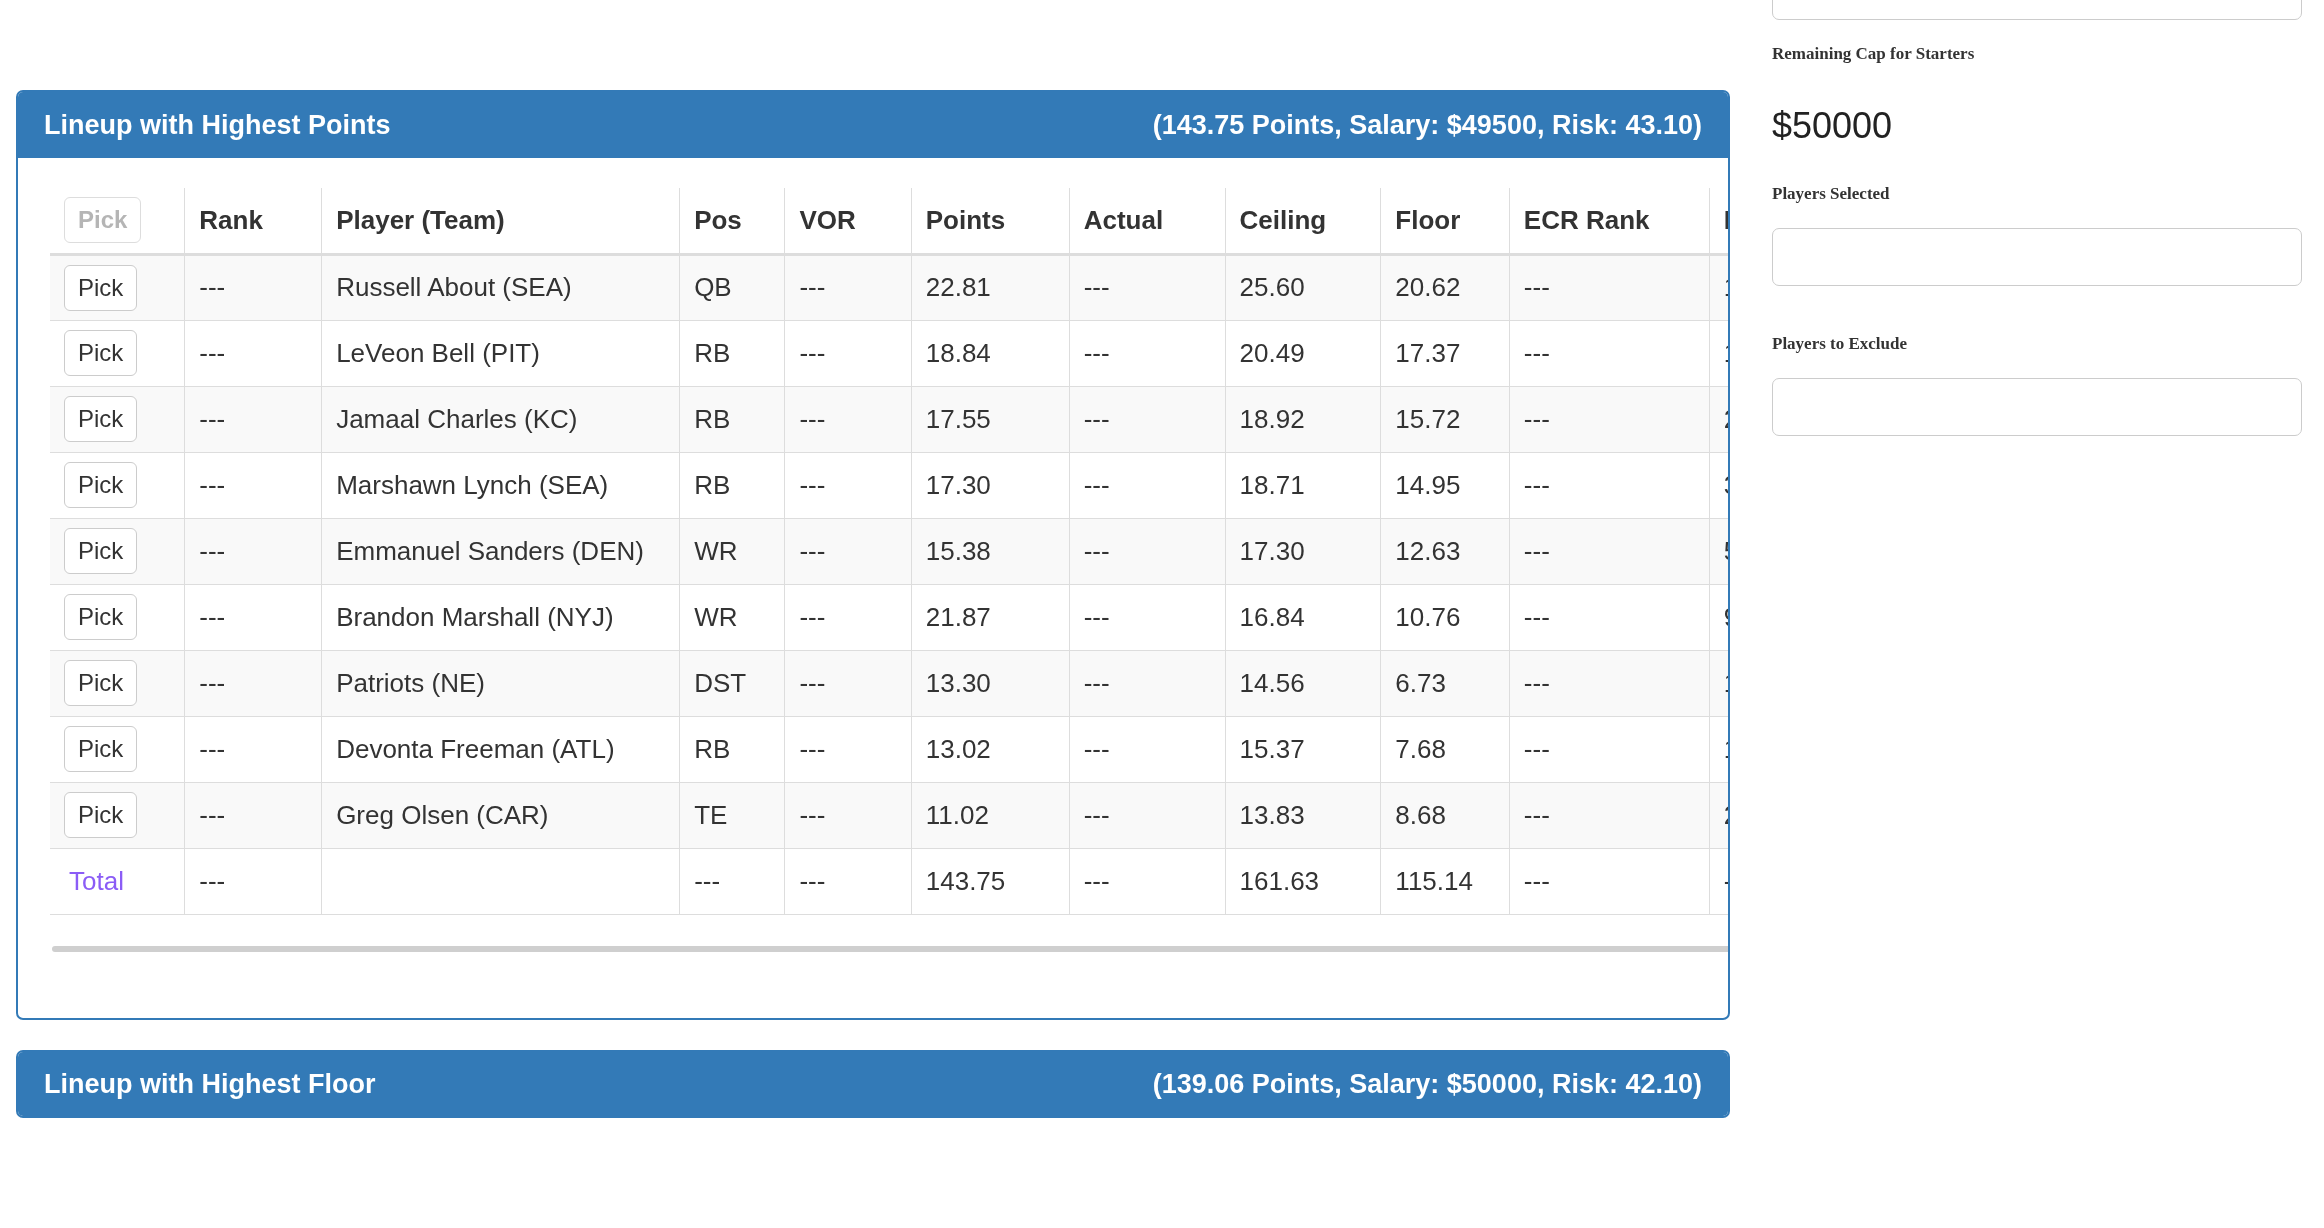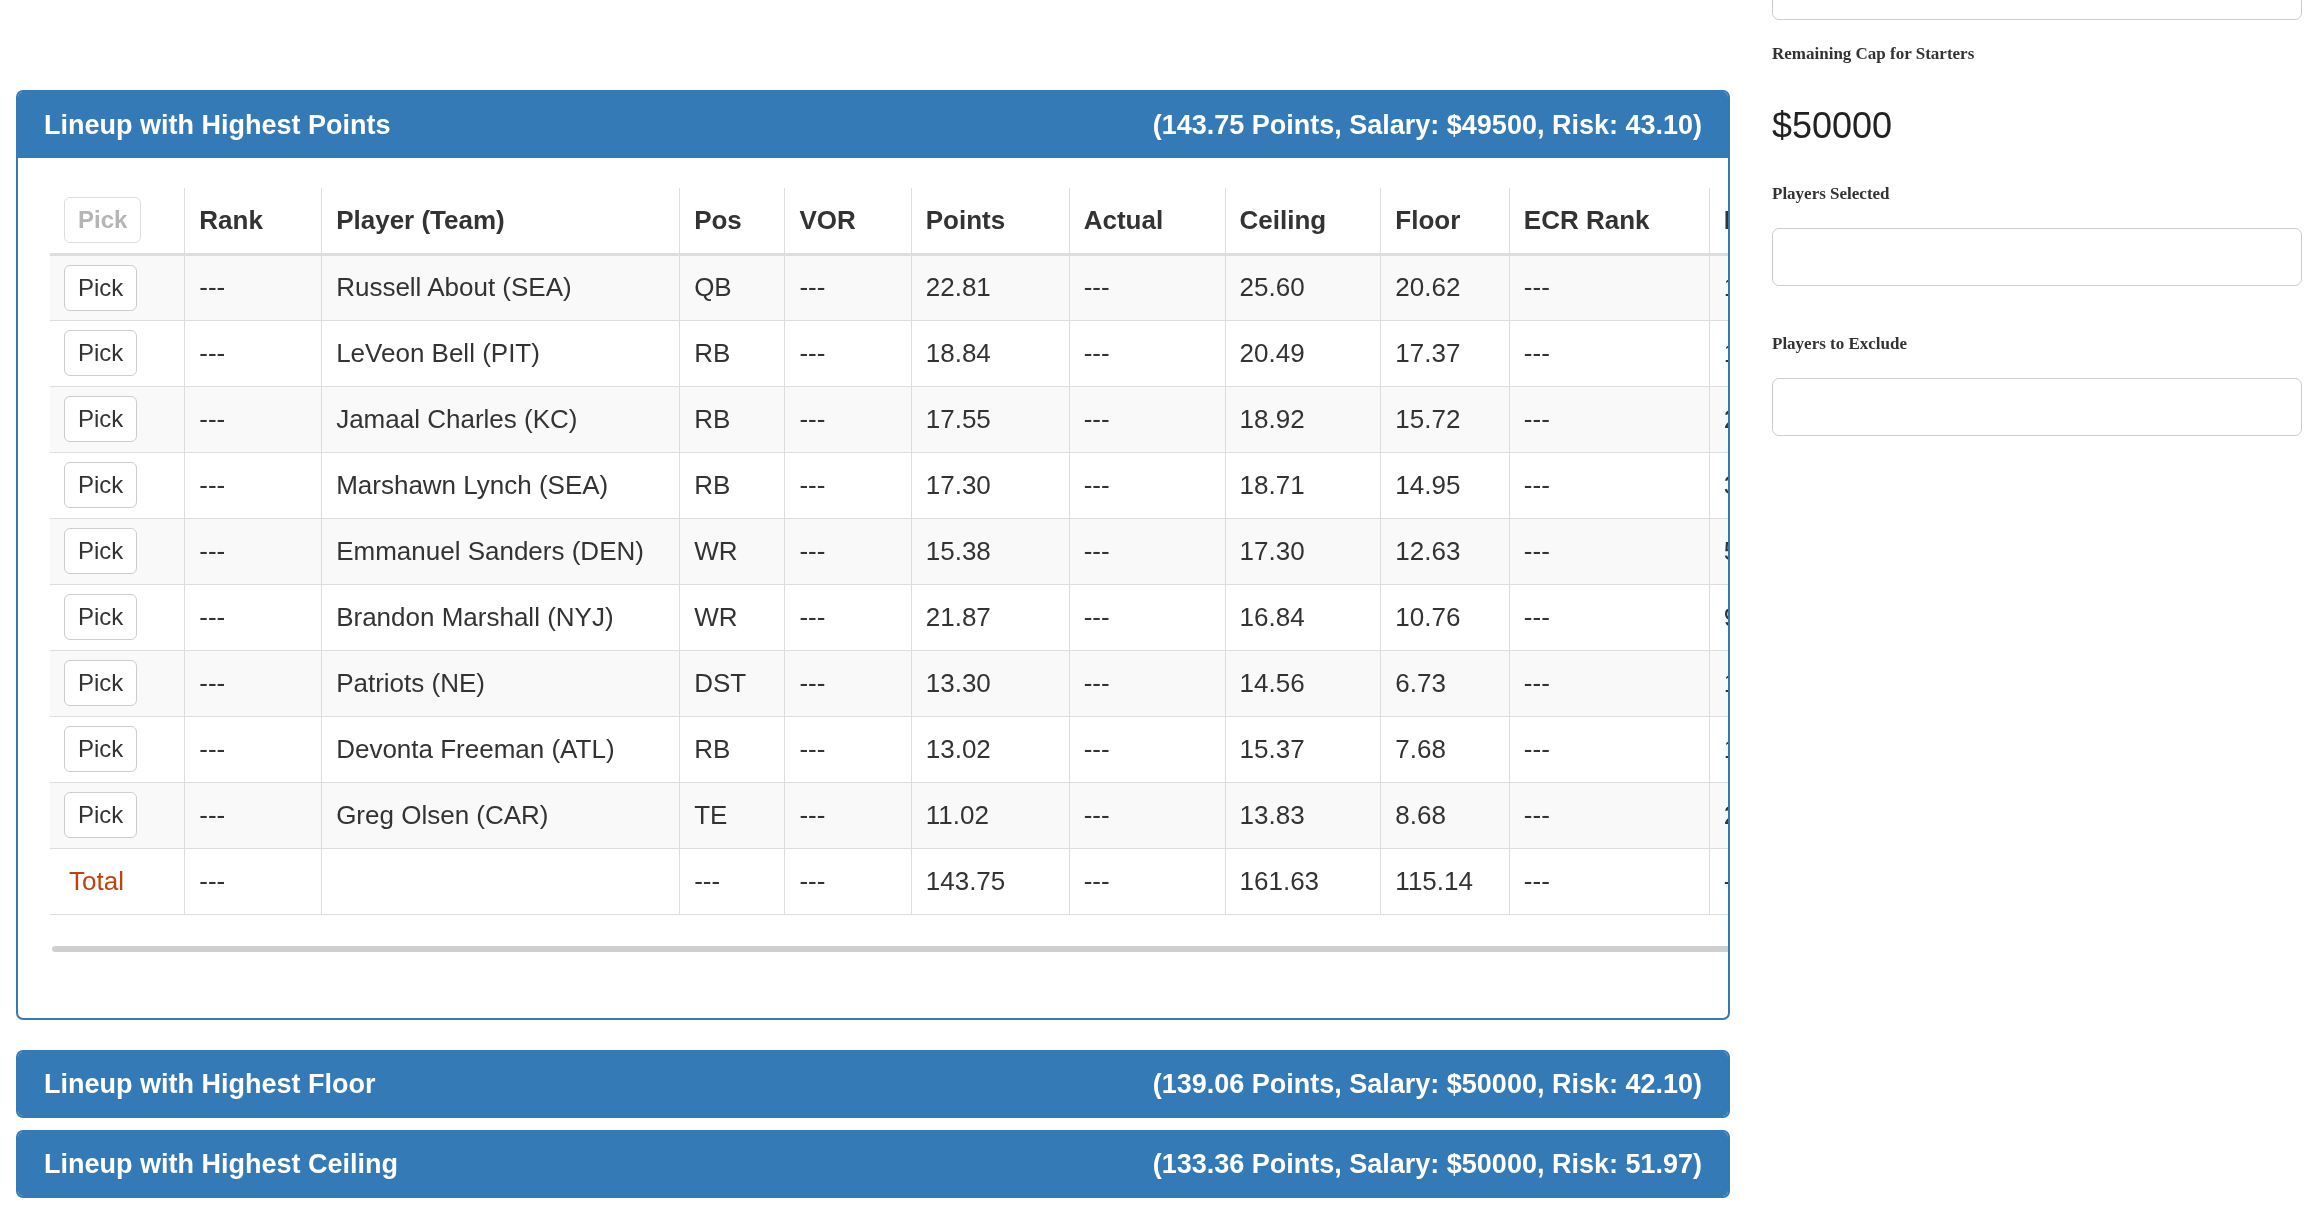--- a/index.html
+++ b/index.html
@@ -142,21 +142,21 @@
     border-radius: 6px;
     background: #fff;
     color: #333;
     font-size: 24px;
     line-height: 1;
     padding: 10px 13px;
     font-family: "Liberation Sans", sans-serif;
     cursor: pointer;
   }
   .pick-btn.disabled { color: #b5b5b5; border-color: #ddd; }
-  .total-label { font-size: 26px; color: #c2410c; padding-left: 5px; }
+  .total-label { font-size: 26px; color: #8b5cf6; padding-left: 5px; }
   .hscroll-track {
     position: absolute;
     left: 34px;
     top: 788px;
     width: 1684px;
     height: 6px;
     background: #cfcfcf;
     border-radius: 3px;
   }
 
@@ -394,26 +394,20 @@
     </div>
   </div>
 
   <div class="panel" id="panel-floor">
     <div class="panel-heading">
       <span class="panel-title">Lineup with Highest Floor</span>
       <span class="panel-meta">(139.06 Points, Salary: $50000, Risk: 42.10)</span>
     </div>
   </div>
 
-  <div class="panel" id="panel-ceiling">
-    <div class="panel-heading">
-      <span class="panel-title">Lineup with Highest Ceiling</span>
-      <span class="panel-meta">(133.36 Points, Salary: $50000, Risk: 51.97)</span>
-    </div>
-  </div>
 
   <div class="sidebar">
     <div class="sb-input-cut"></div>
 
     <div class="sb-block sb-label" id="sb-remaining-label">Remaining Cap for Starters</div>
 
     <div class="sb-block sb-value" id="sb-remaining-value">$50000</div>
 
     <div class="sb-block sb-label" id="sb-selected-label">Players Selected</div>
 

